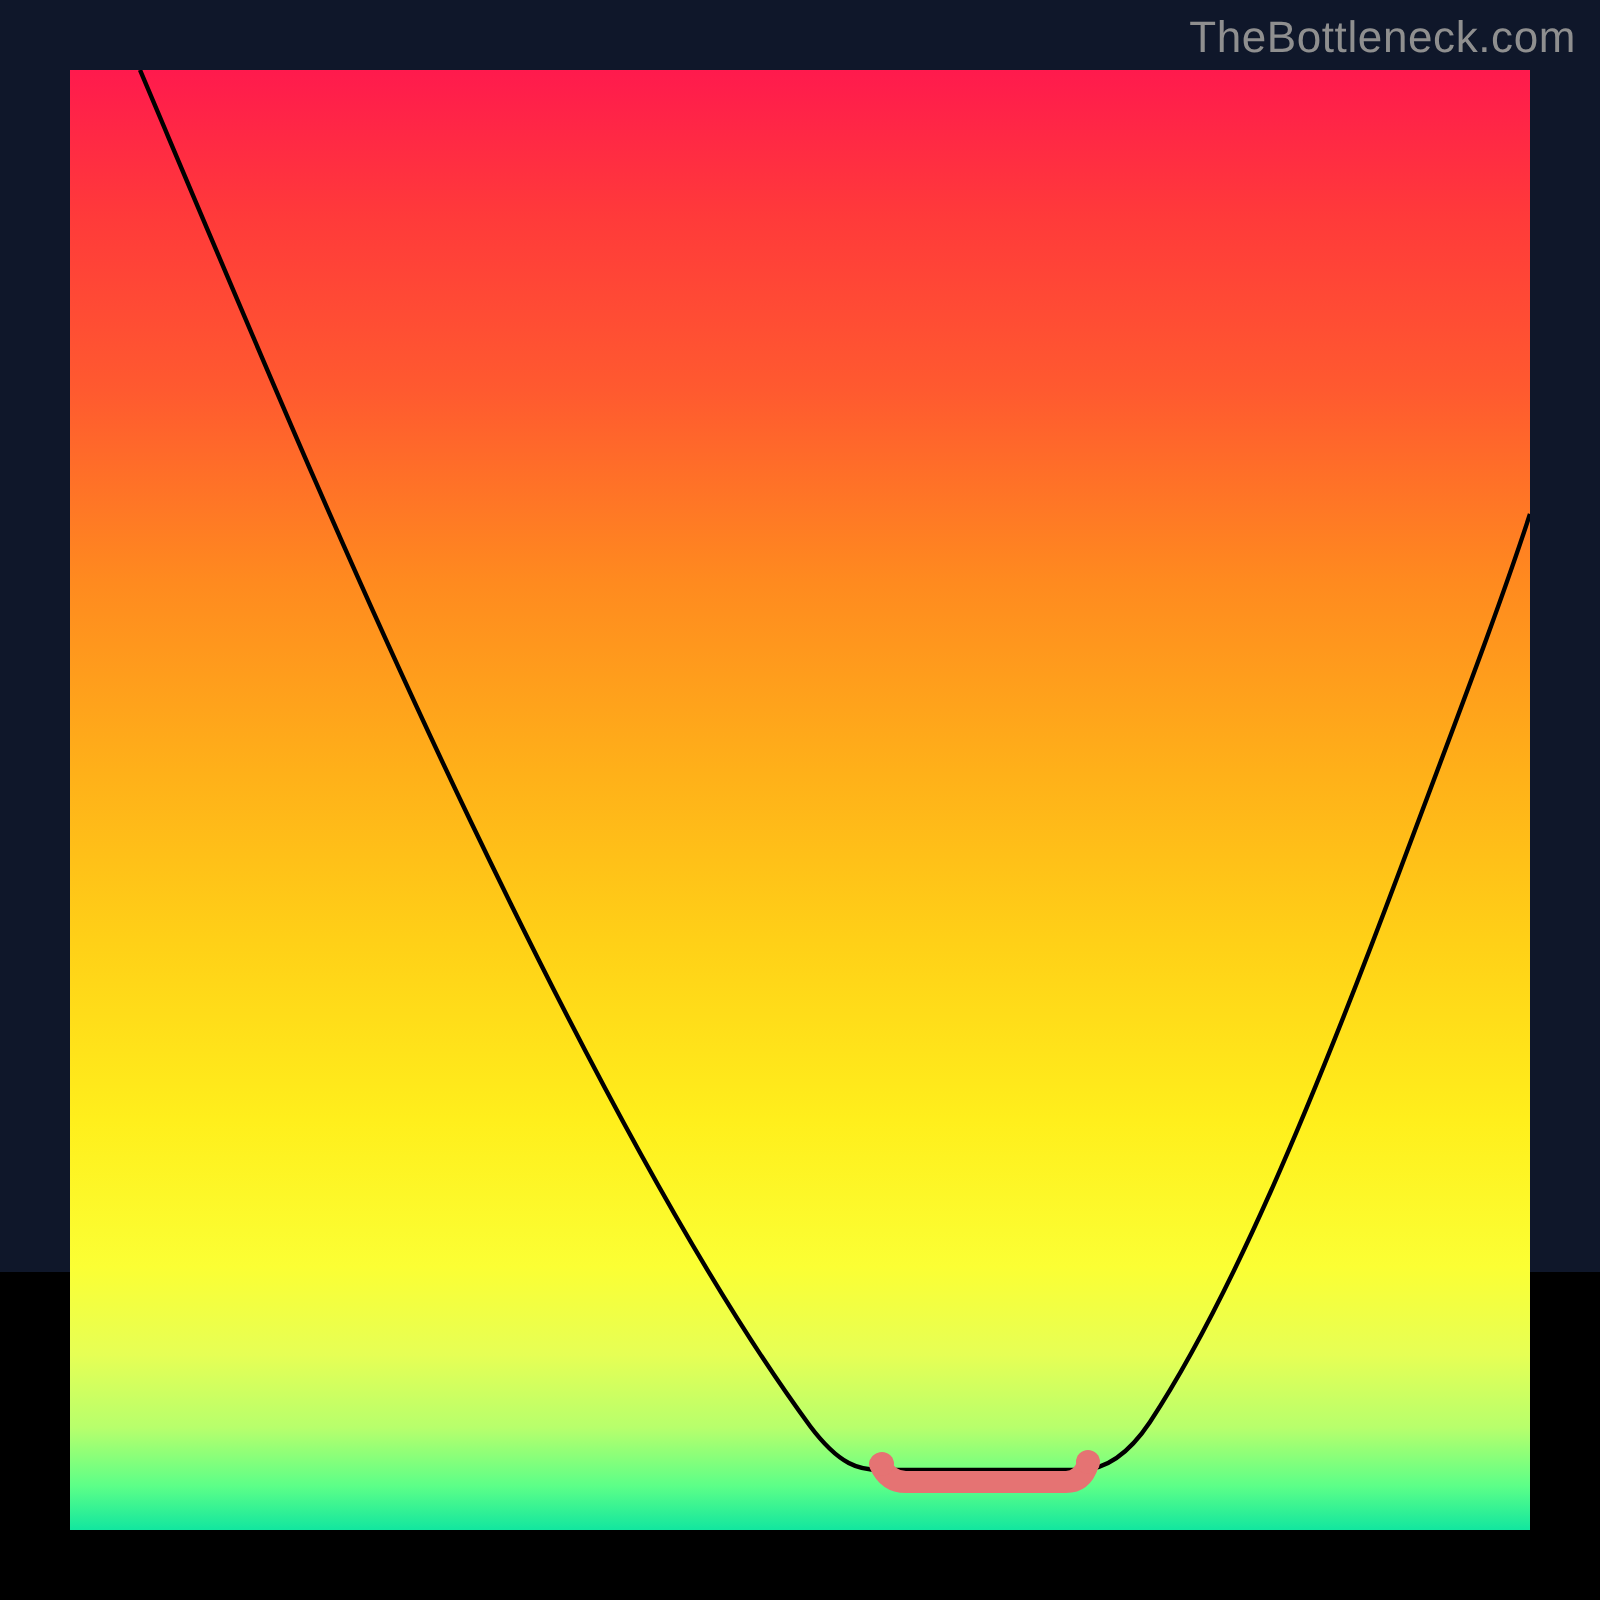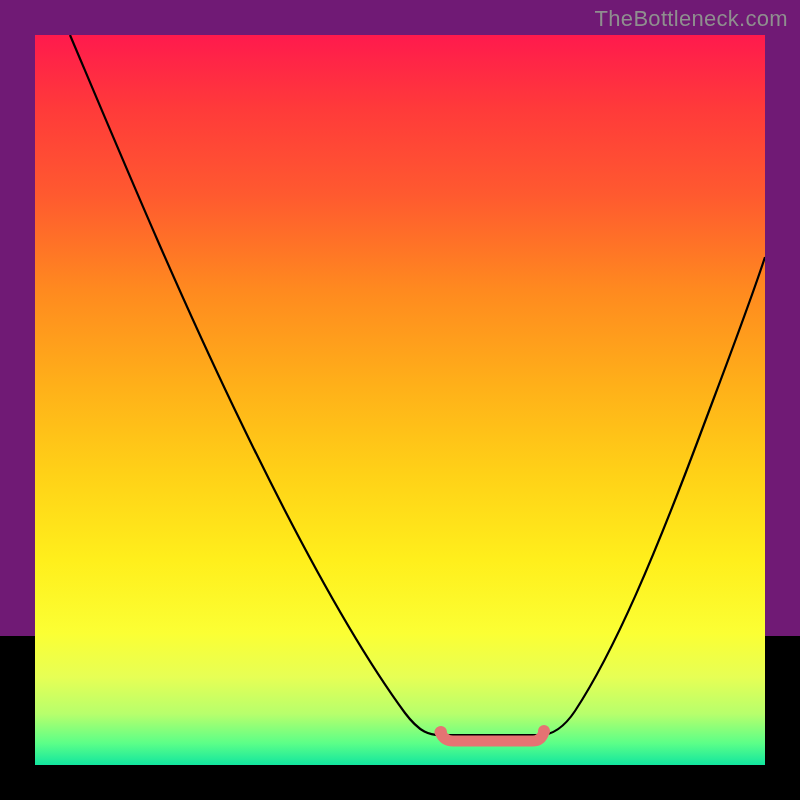--- a/index.html
+++ b/index.html
@@ -9,21 +9,21 @@
     height: 800px;
     background: #000;
     overflow: hidden;
   }
   .frame {
     position: absolute;
     left: 0;
     top: 0;
     width: 800px;
     height: 636px;
-    background: #701a75;
+    background: #0f172a;
   }
   .plot {
     position: absolute;
     left: 35px;
     top: 35px;
     width: 730px;
     height: 730px;
     background: linear-gradient(to bottom,
       #ff1a4d 0%,
       #ff3a3a 10%,

